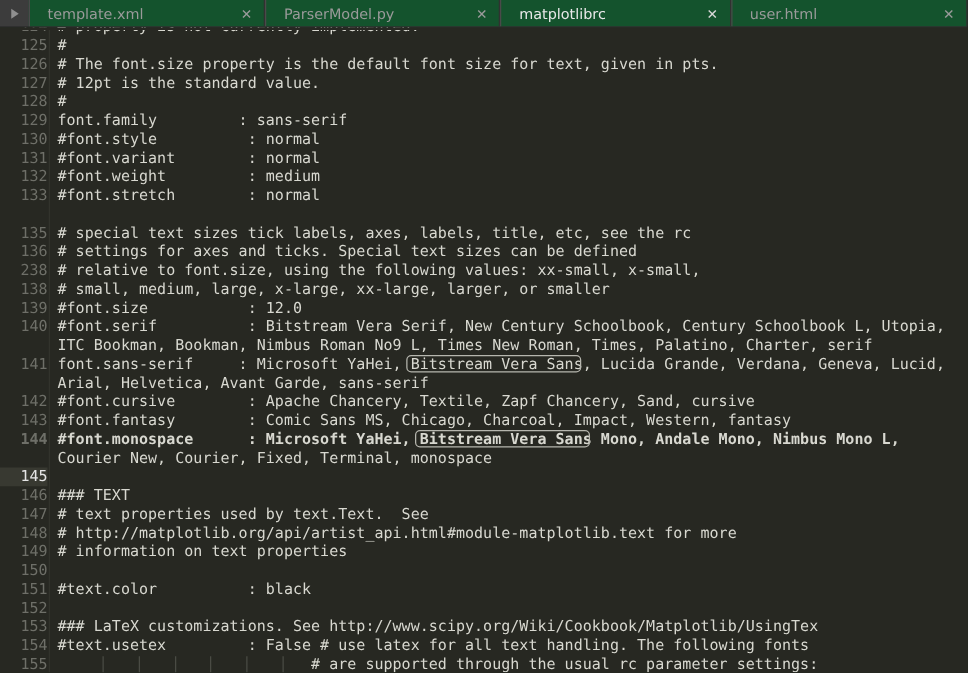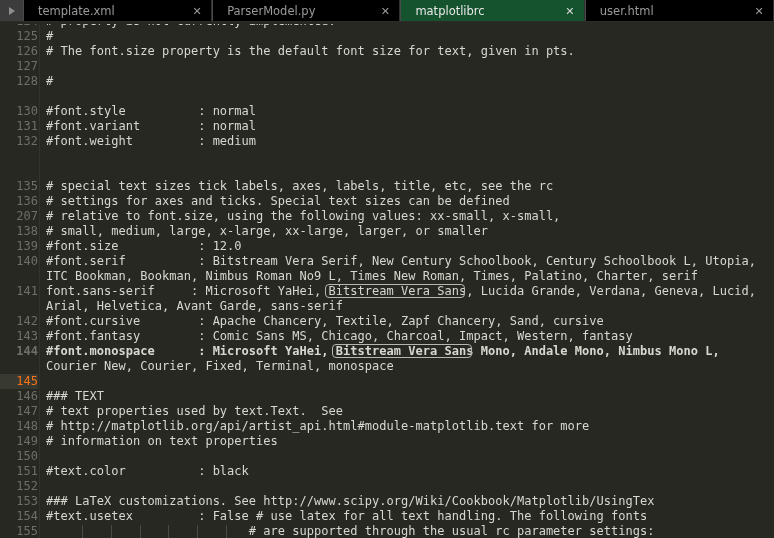--- a/index.html
+++ b/index.html
@@ -33,21 +33,21 @@
     width: 0; height: 0;
     border-left: 6px solid #8f8f8f;
     border-top: 4px solid transparent;
     border-bottom: 4px solid transparent;
   }
   .tab {
     display: flex;
     align-items: center;
     position: relative;
     padding: 0 4px 0 14px;
-    background: #000000;
+    background: #14532d;
     border-left: 1px solid #4a4a4a;
     border-right: 1px solid #313131;
     color: #9a9a9a;
     font-family: "DejaVu Sans", sans-serif;
     font-size: 11.5px;
     white-space: nowrap;
     height: 22px;
   }
   .tab.active {
     background: #14532d;
@@ -114,21 +114,21 @@
     font-size: 12px;
     font-family: "DejaVu Sans Mono", monospace;
     letter-spacing: 0.02px;
   }
   .row.curline .ln-hl {
     position: absolute;
     left: 0; top: 0;
     width: 38px; height: 15px;
     background: #383931;
   }
-  .row.curline .ln { color: #f97316; }
+  .row.curline .ln { color: #e5e5e5; }
 
   
   .match {
     position: absolute;
     border: 1px solid #b6b6ae;
     border-radius: 4px;
     height: 14px;
     pointer-events: none;
   }
 
@@ -177,28 +177,30 @@
 
   <div id="tabbar-filler"></div>
 </div>
 
 <div id="editor">
   <div id="gutter-bg"></div>
   <div id="codearea">
       <div class="row" style="top: -8px;"><span class="ln">124</span><span class="tx"># property is not currently implemented.</span></div>
       <div class="row" style="top: 7px;"><span class="ln">125</span><span class="tx">#</span></div>
       <div class="row" style="top: 22px;"><span class="ln">126</span><span class="tx"># The font.size property is the default font size for text, given in pts.</span></div>
-      <div class="row" style="top: 37px;"><span class="ln">127</span></div>
+      <div class="row" style="top: 37px;"><span class="ln">127</span><span class="tx"># 12pt is the standard value.</span></div>
       <div class="row" style="top: 52px;"><span class="ln">128</span><span class="tx">#</span></div>
+      <div class="row" style="top: 67px;"><span class="ln">129</span><span class="tx">font.family         : sans-serif</span></div>
       <div class="row" style="top: 82px;"><span class="ln">130</span><span class="tx">#font.style          : normal</span></div>
       <div class="row" style="top: 97px;"><span class="ln">131</span><span class="tx">#font.variant        : normal</span></div>
       <div class="row" style="top: 112px;"><span class="ln">132</span><span class="tx">#font.weight         : medium</span></div>
+      <div class="row" style="top: 127px;"><span class="ln">133</span><span class="tx">#font.stretch        : normal</span></div>
       <div class="row" style="top: 157px;"><span class="ln">135</span><span class="tx"># special text sizes tick labels, axes, labels, title, etc, see the rc</span></div>
       <div class="row" style="top: 172px;"><span class="ln">136</span><span class="tx"># settings for axes and ticks. Special text sizes can be defined</span></div>
-      <div class="row" style="top: 187px;"><span class="ln">207</span><span class="tx"># relative to font.size, using the following values: xx-small, x-small,</span></div>
+      <div class="row" style="top: 187px;"><span class="ln">238</span><span class="tx"># relative to font.size, using the following values: xx-small, x-small,</span></div>
       <div class="row" style="top: 202px;"><span class="ln">138</span><span class="tx"># small, medium, large, x-large, xx-large, larger, or smaller</span></div>
       <div class="row" style="top: 217px;"><span class="ln">139</span><span class="tx">#font.size           : 12.0</span></div>
       <div class="row" style="top: 232px;"><span class="ln">140</span><span class="tx">#font.serif          : Bitstream Vera Serif, New Century Schoolbook, Century Schoolbook L, Utopia,</span></div>
       <div class="row" style="top: 247px;"><span class="tx">ITC Bookman, Bookman, Nimbus Roman No9 L, Times New Roman, Times, Palatino, Charter, serif</span></div>
       <div class="row" style="top: 262px; padding-left: 43px;"><span class="ln">141</span><span class="tx">font.sans-serif     : Microsoft YaHei, Bitstream Vera Sans, Lucida Grande, Verdana, Geneva, Lucid,</span><div class="match" style="left: 324.8px; top: 0px; width: 139.8px;"></div></div>
       <div class="row" style="top: 277px;"><span class="tx">Arial, Helvetica, Avant Garde, sans-serif</span></div>
       <div class="row" style="top: 292px;"><span class="ln">142</span><span class="tx">#font.cursive        : Apache Chancery, Textile, Zapf Chancery, Sand, cursive</span></div>
       <div class="row" style="top: 307px;"><span class="ln">143</span><span class="tx">#font.fantasy        : Comic Sans MS, Chicago, Charcoal, Impact, Western, fantasy</span></div>
       <div class="row" style="top: 322px; font-weight: bold;"><span class="ln">144</span><span class="tx">#font.monospace      : Microsoft YaHei, Bitstream Vera Sans Mono, Andale Mono, Nimbus Mono L,</span><div class="match" style="left: 332px; top: 0px; width: 139.8px;"></div></div>
       <div class="row" style="top: 337px;"><span class="tx">Courier New, Courier, Fixed, Terminal, monospace</span></div>

